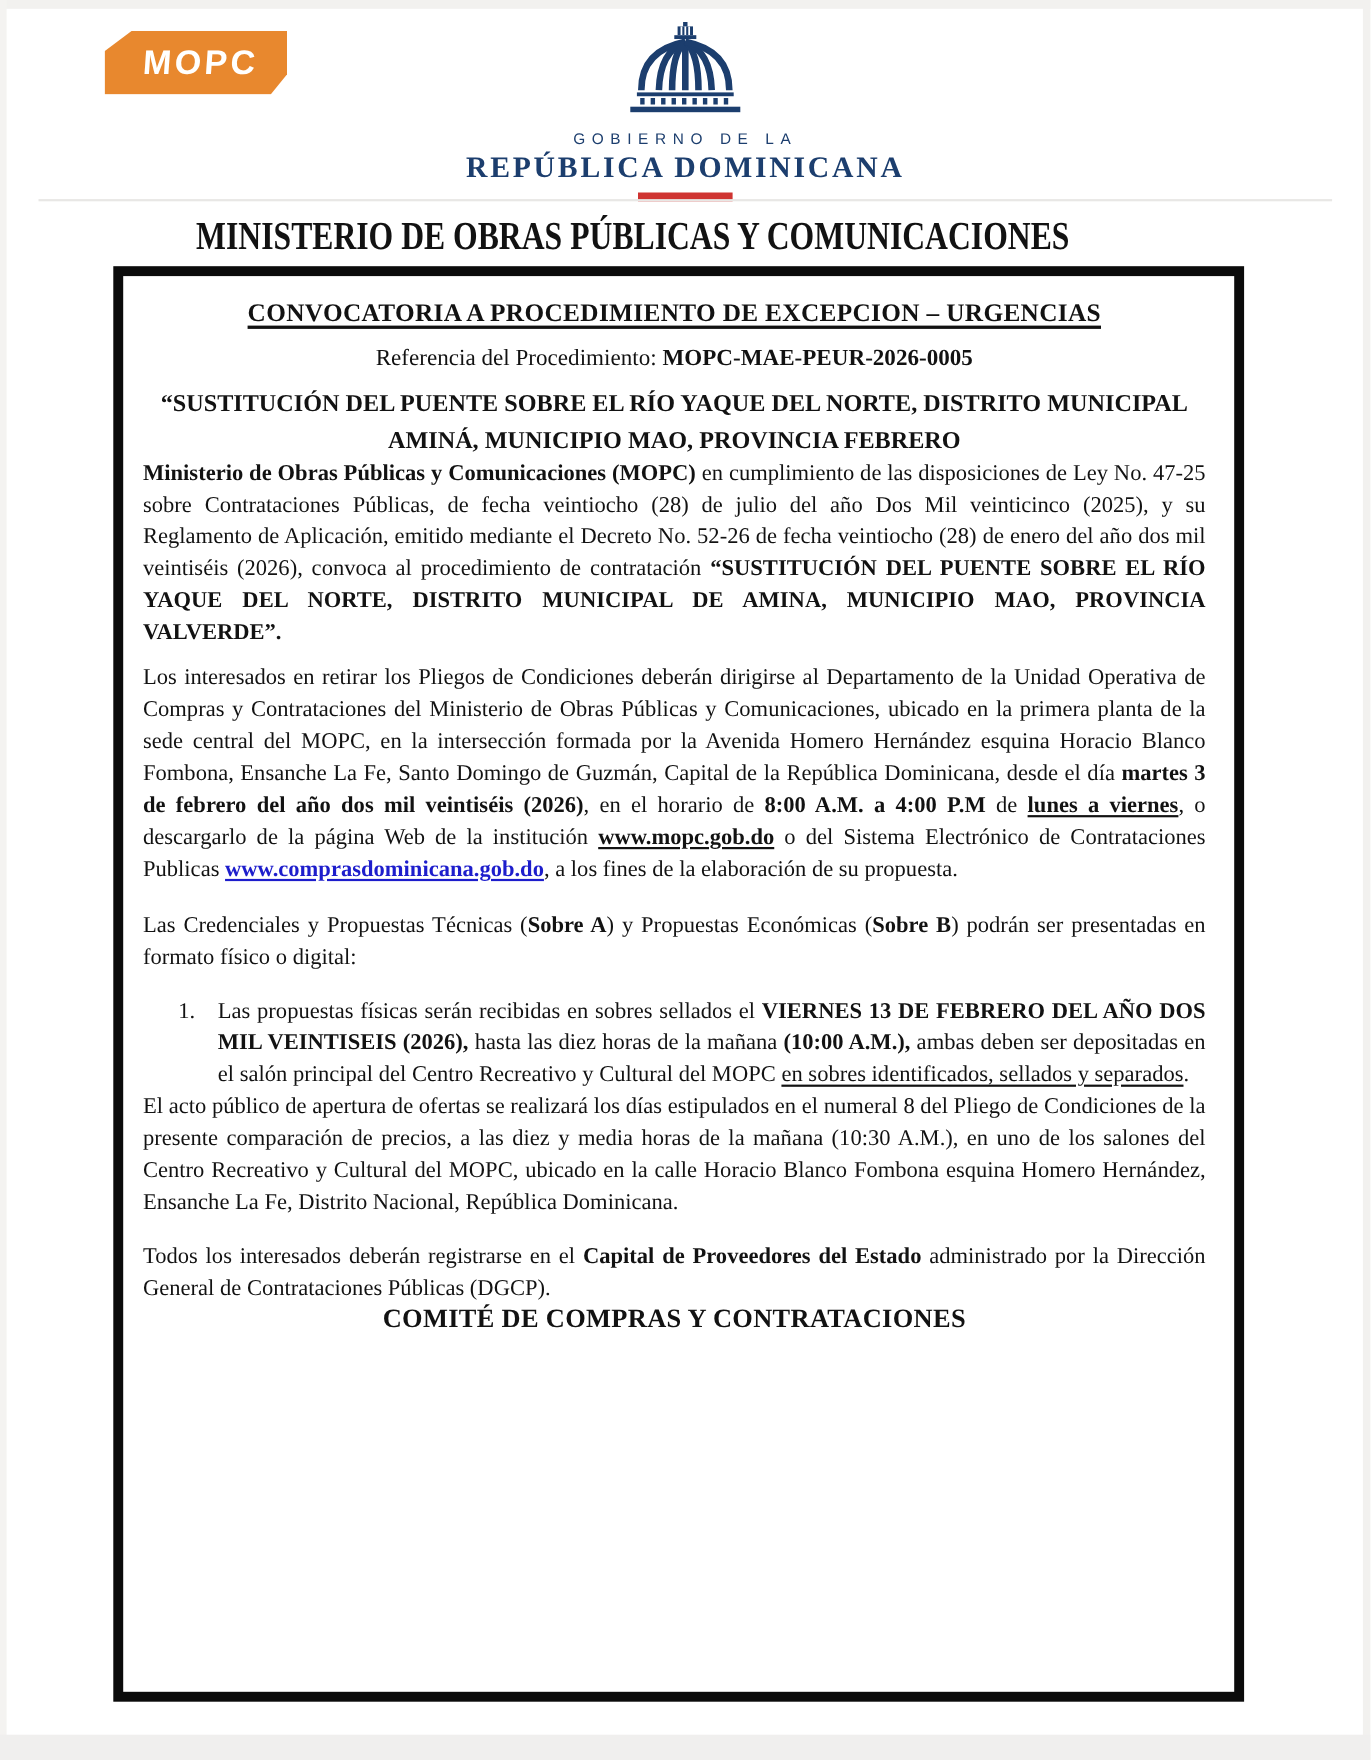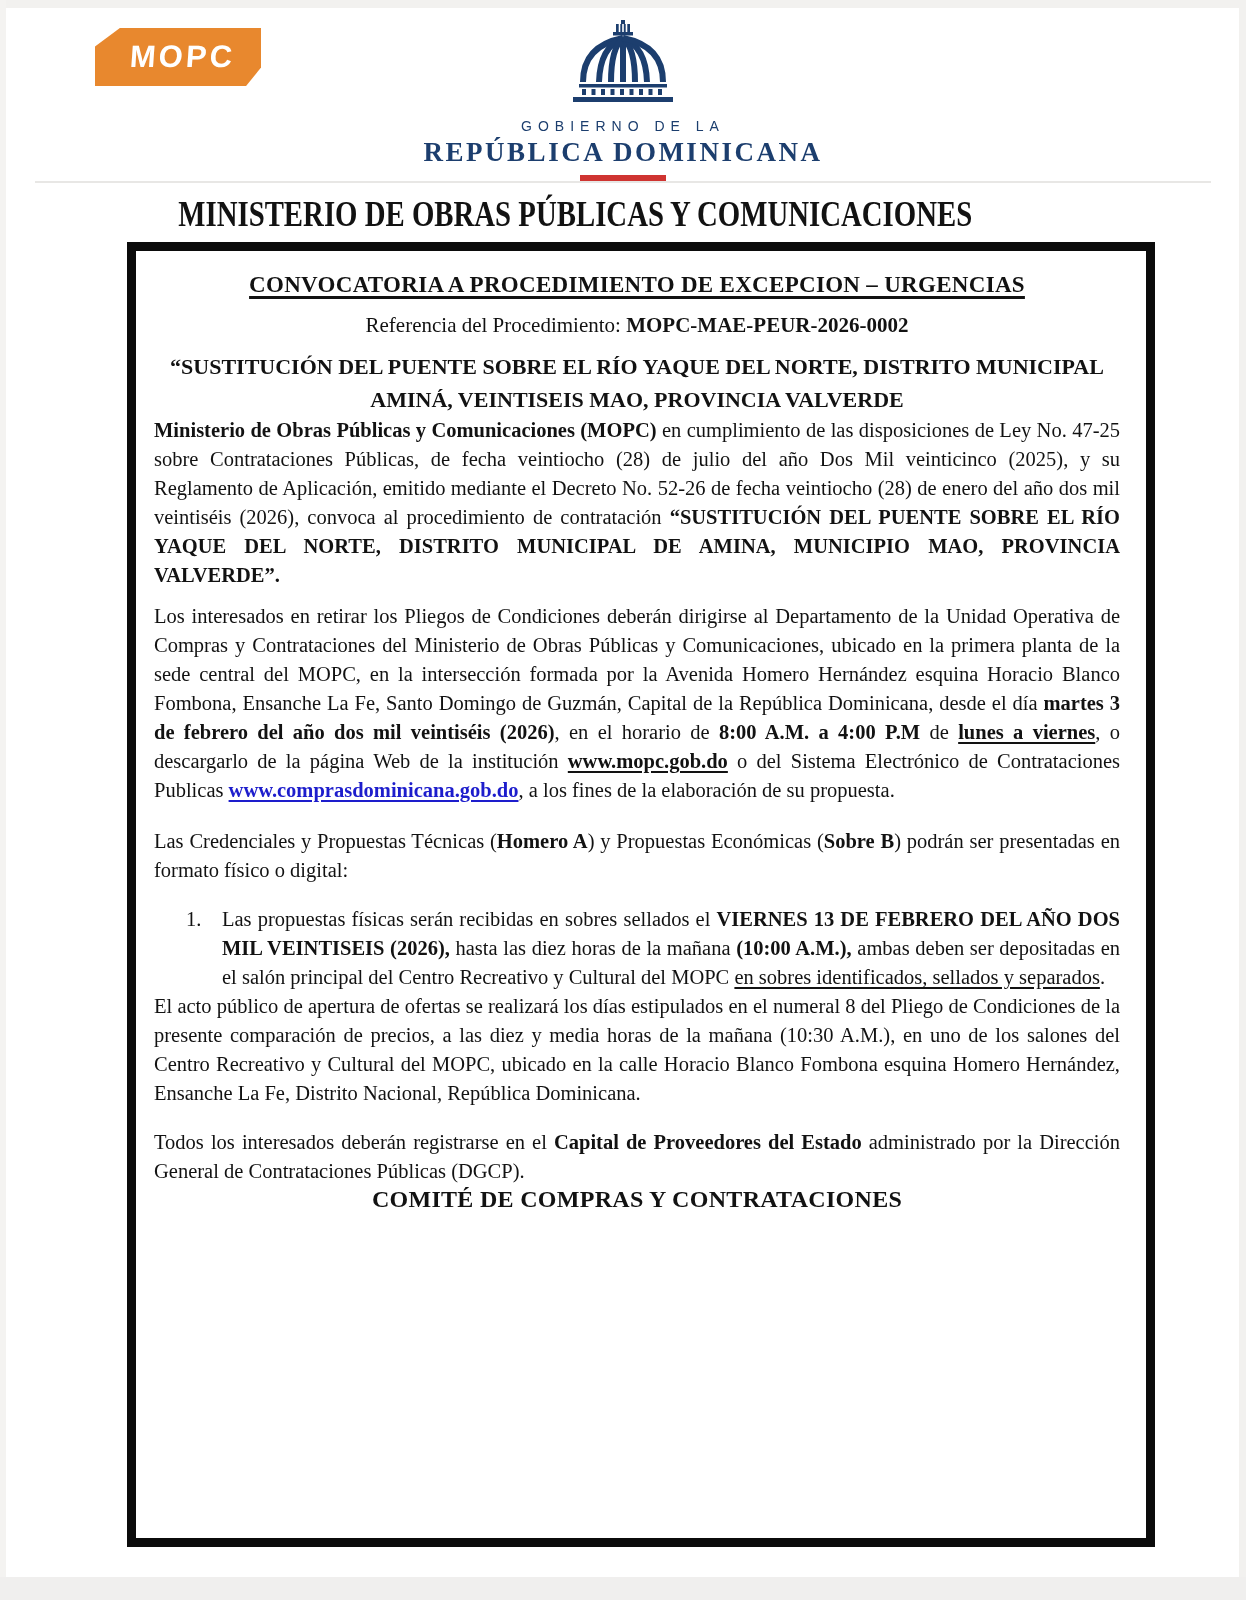--- a/index.html
+++ b/index.html
@@ -34,21 +34,21 @@
     font-size:27px;letter-spacing:2.5px;margin-top:3px;white-space:nowrap;}
   .gov-redbar{width:86px;height:8px;background:var(--red);margin:7px auto 0;}
 
   .header-divider{position:absolute;left:35px;top:181px;width:1176px;height:2px;background:#e8e7e5;}
 
   .doc-title{position:absolute;left:0;top:193px;width:1150px;text-align:center;}
   .doc-title span{display:inline-block;font-weight:bold;font-size:36px;
     transform:scaleX(.80);transform-origin:50% 50%;white-space:nowrap;letter-spacing:0px;}
 
   
-  .notice-box{position:absolute;left:127px;top:242px;width:1028px;height:1305px;
+  .notice-box{position:absolute;left:103px;top:242px;width:1028px;height:1305px;
     border:9px solid #0b0b0b;background:#fff;padding:10px 26px 0 18px;}
 
   .nb-heading{text-align:center;margin-top:11px;font-weight:bold;font-size:23px;
     text-decoration:underline;text-decoration-thickness:2.5px;text-underline-offset:4px;
     letter-spacing:.3px;}
   .nb-reference{text-align:center;margin-top:15px;font-size:21px;}
   .nb-reference .code{font-weight:bold;}
   .nb-project{text-align:center;margin-top:12px;font-weight:bold;font-size:22px;line-height:33px;}
 
   .para{font-size:20.5px;line-height:29px;text-align:justify;}
@@ -111,31 +111,31 @@
 <div class="header-divider"></div>
 
 <div class="doc-title">
   <span>MINISTERIO DE OBRAS PÚBLICAS Y COMUNICACIONES</span>
 </div>
 
 <div class="notice-box">
   <div class="nb-heading">CONVOCATORIA A PROCEDIMIENTO DE EXCEPCION – URGENCIAS</div>
 
   <div class="nb-reference">
-    <span>Referencia del Procedimiento: </span><span class="code">MOPC-MAE-PEUR-2026-0002</span>
+    <span>Referencia del Procedimiento: </span><span class="code">MOPC-MAE-PEUR-2026-0005</span>
   </div>
 
   <div class="nb-project">
     <div>“SUSTITUCIÓN DEL PUENTE SOBRE EL RÍO YAQUE DEL NORTE, DISTRITO MUNICIPAL</div>
-    <div>AMINÁ, VEINTISEIS MAO, PROVINCIA VALVERDE</div>
+    <div>AMINÁ, MUNICIPIO MAO, PROVINCIA FEBRERO</div>
   </div>
 
   <p class="para p1"><span class="b">Ministerio de Obras Públicas y Comunicaciones (MOPC)</span><span> en cumplimiento de las disposiciones de Ley No. 47-25 sobre Contrataciones Públicas, de fecha veintiocho (28) de julio del año Dos Mil veinticinco (2025), y su Reglamento de Aplicación, emitido mediante el Decreto No. 52-26 de fecha veintiocho (28) de enero del año dos mil veintiséis (2026), convoca  al procedimiento de contratación  </span><span class="b">“SUSTITUCIÓN DEL PUENTE SOBRE EL RÍO YAQUE DEL NORTE, DISTRITO MUNICIPAL DE AMINA, MUNICIPIO MAO, PROVINCIA VALVERDE”.</span></p>
   <p class="para p2"><span>Los interesados en retirar los Pliegos de Condiciones deberán dirigirse al Departamento de la Unidad Operativa de Compras y Contrataciones del Ministerio de Obras Públicas y Comunicaciones, ubicado en la primera planta de la sede central del MOPC, en la intersección formada por la Avenida Homero Hernández esquina Horacio Blanco Fombona, Ensanche La Fe, Santo Domingo de Guzmán, Capital de la República Dominicana, desde el día </span><span class="b">martes 3 de febrero del año dos mil veintiséis  (2026)</span><span>, en el horario de </span><span class="b">8:00 A.M. a 4:00 P.M</span><span> de </span><span class="b u">lunes a viernes</span><span>, o descargarlo de la página Web de la institución </span><span class="b u">www.mopc.gob.do</span><span> o del Sistema Electrónico de Contrataciones Publicas  </span><span class="b u lnk">www.comprasdominicana.gob.do</span><span>, a los fines de  la elaboración de  su propuesta.</span></p>
-  <p class="para p3"><span>Las Credenciales y Propuestas Técnicas (</span><span class="b">Homero A</span><span>) y Propuestas Económicas (</span><span class="b">Sobre B</span><span>) podrán ser presentadas en formato físico o digital:</span></p>
+  <p class="para p3"><span>Las Credenciales y Propuestas Técnicas (</span><span class="b">Sobre A</span><span>) y Propuestas Económicas (</span><span class="b">Sobre B</span><span>) podrán ser presentadas en formato físico o digital:</span></p>
 
   <div class="list-item">
     <span class="num">1.</span>
     <div class="li-text para"><span>Las propuestas físicas serán recibidas en sobres sellados el </span><span class="b">VIERNES 13 DE FEBRERO DEL AÑO DOS MIL VEINTISEIS (2026),</span><span> hasta las diez horas de la mañana </span><span class="b">(10:00 A.M.),</span><span> ambas deben ser depositadas en el salón principal del Centro Recreativo y Cultural del MOPC </span><span class="u">en sobres identificados, sellados y separados</span><span>.</span></div>
   </div>
 
   <p class="para p4"><span>El acto público de apertura de ofertas se realizará los días estipulados en el numeral 8 del Pliego de Condiciones de la presente comparación de precios, a las diez y media horas de la mañana (10:30 A.M.), en uno de los salones del Centro Recreativo y Cultural del MOPC, ubicado en la calle Horacio Blanco Fombona esquina Homero Hernández, Ensanche La Fe, Distrito Nacional, República Dominicana.</span></p>
   <p class="para p5"><span>Todos los interesados deberán registrarse en el </span><span class="b">Capital de Proveedores del Estado</span><span> administrado por la Dirección General de Contrataciones Públicas (DGCP).</span></p>
 
   <div class="committee">COMITÉ DE COMPRAS Y CONTRATACIONES</div>

